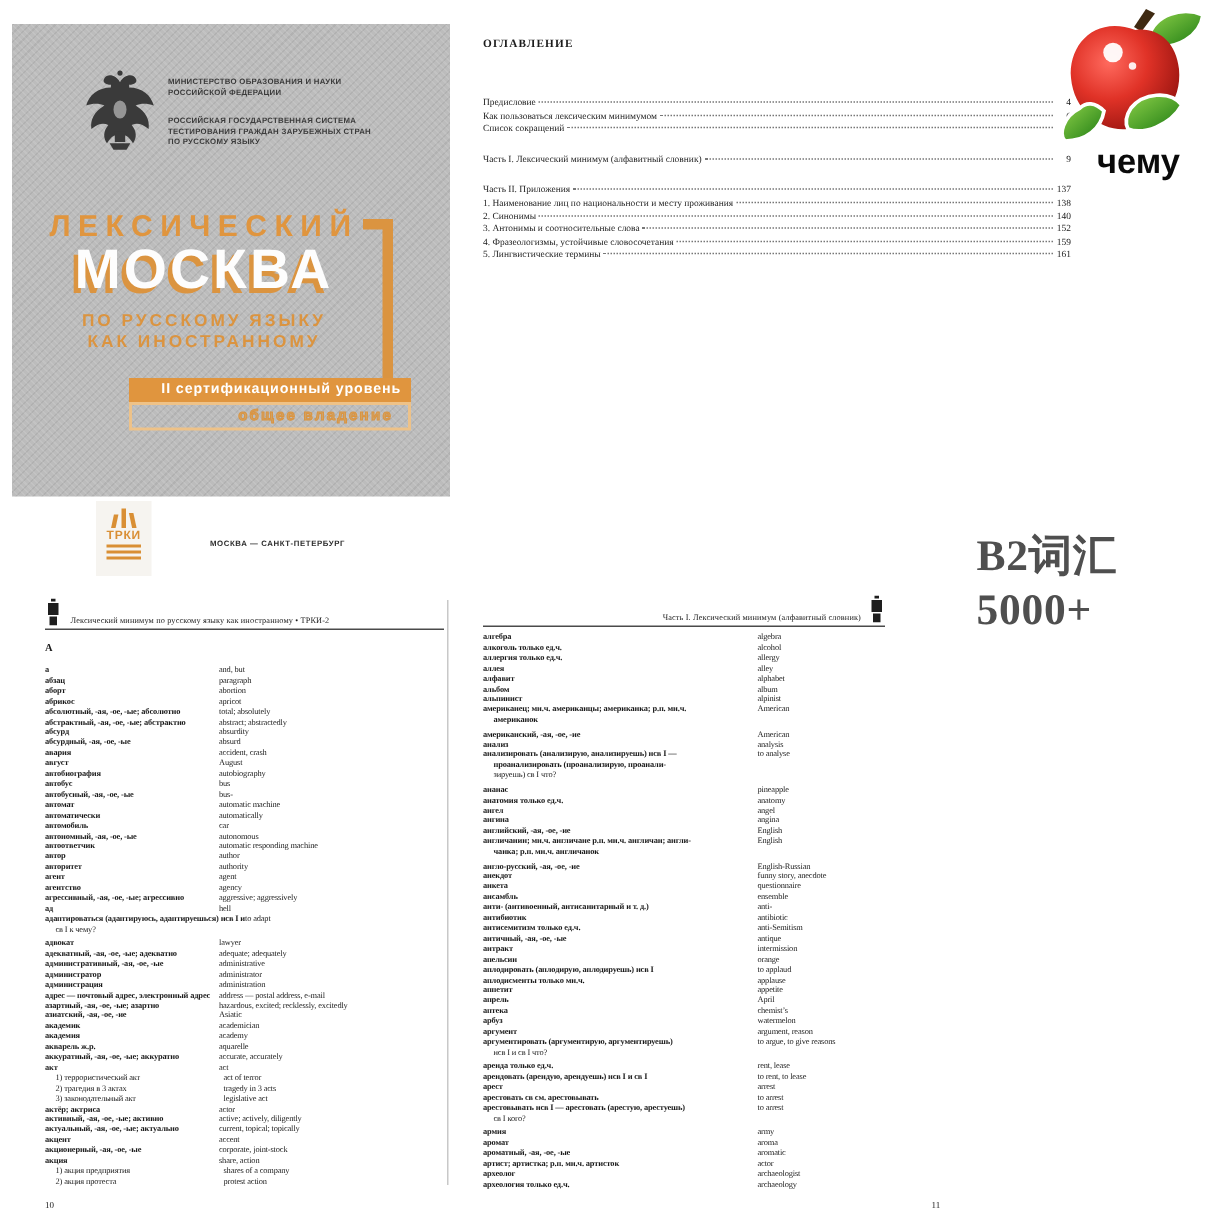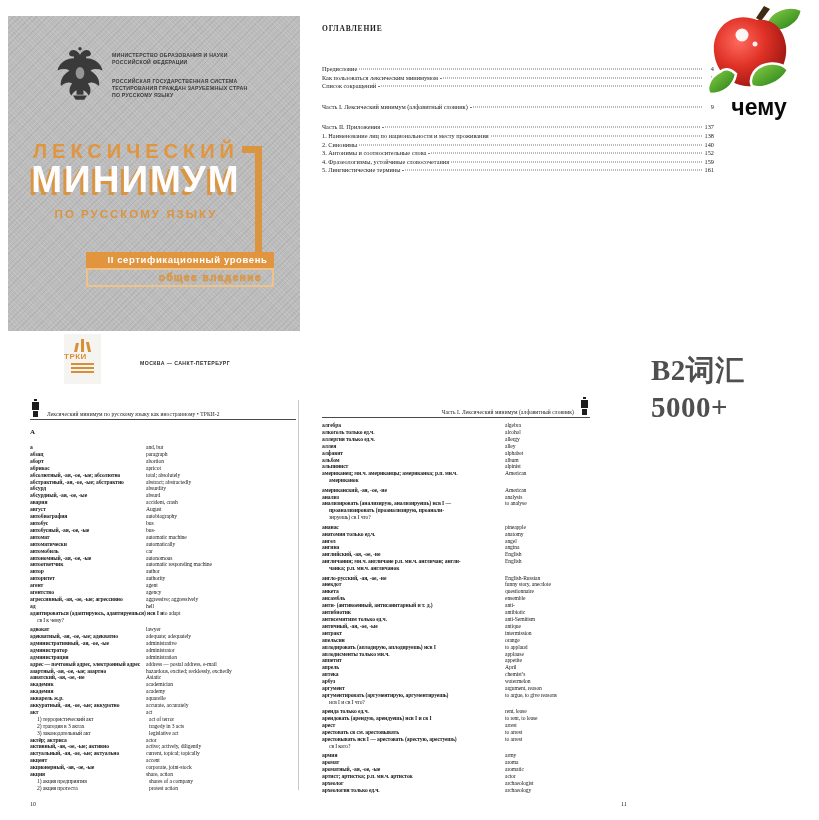--- a/index.html
+++ b/index.html
@@ -33,21 +33,21 @@
     background:#e0953e; color:#ffffff; font-size:9.5px; font-weight:bold; text-align:center;
     line-height:16px; letter-spacing:.6px;padding-left:15px; }
   .cv-scope { position:absolute; left:78px; top:252px; width:188px; height:19px;
     border:2px solid #eec288; text-align:right; padding-right:10px; font-size:10px;
     line-height:15px; font-weight:bold; letter-spacing:1.5px; color:#cfa468;
     -webkit-text-stroke:.7px #db9440; }
   .press { position:absolute; left:56px; top:318px; width:37px; height:50px; background:#f6f4f0; }
   .press-marks { display:flex; justify-content:center; gap:3px; padding-top:4px; height:18px; align-items:flex-end; }
   .press-marks div { width:3px; background:#d98f35; }
   .pm1{height:9px; transform:skewX(-12deg);} .pm2{height:13px;} .pm3{height:10px; transform:skewX(12deg);}
-  .press-name { color:#d98f35; font-size:8px; font-weight:bold; letter-spacing:.5px; line-height:9px; }
+  .press-name { text-align:center; color:#d98f35; font-size:8px; font-weight:bold; letter-spacing:.5px; line-height:9px; }
   .press-lines div { height:2px; background:#d98f35; margin:2px 7px 0 7px; }
   .cv-city { position:absolute; left:132px; top:344px; font-size:5.2px; font-weight:bold;
     color:#2d2d2d; letter-spacing:.4px; }
 
   
   .toc { position:absolute; left:322px; top:14px; width:392px; color:#1c1c1c; }
   .toc-title { width:330px; font-size:7.5px; font-weight:bold;
     letter-spacing:.8px; padding-top:10px; }
   .toc-list { margin-top:32px; }
   .toc-row { display:flex; align-items:baseline; font-size:6.3px; line-height:8.6px; }
@@ -110,23 +110,24 @@
       </g>
       <ellipse cx="30" cy="31" rx="5" ry="7" fill="#bcbcbc" opacity="0.7"></ellipse>
     </svg>
   </span>
   <div class="ministry">МИНИСТЕРСТВО  ОБРАЗОВАНИЯ И НАУКИ
 РОССИЙСКОЙ ФЕДЕРАЦИИ</div>
   <div class="system">РОССИЙСКАЯ ГОСУДАРСТВЕННАЯ СИСТЕМА
 ТЕСТИРОВАНИЯ ГРАЖДАН ЗАРУБЕЖНЫХ СТРАН
 ПО РУССКОМУ ЯЗЫКУ</div>
   <div class="cv-title1">ЛЕКСИЧЕСКИЙ</div>
-  <div class="cv-title2">МИНИМУМ</div>
+  <div class="cv-title2">МОСКВА</div>
   <div class="cv-bracket"></div>
   <div class="cv-sub1">ПО РУССКОМУ ЯЗЫКУ</div>
+  <div class="cv-sub2">КАК ИНОСТРАННОМУ</div>
   <div class="cv-level">II сертификационный уровень</div>
   <div class="cv-scope">общее владение</div>
   <div class="press">
     <div class="press-marks">
         <div class="pm1"></div>
         <div class="pm2"></div>
         <div class="pm3"></div>
       </div>
     <div class="press-name">ТРКИ</div>
     <div class="press-lines">

